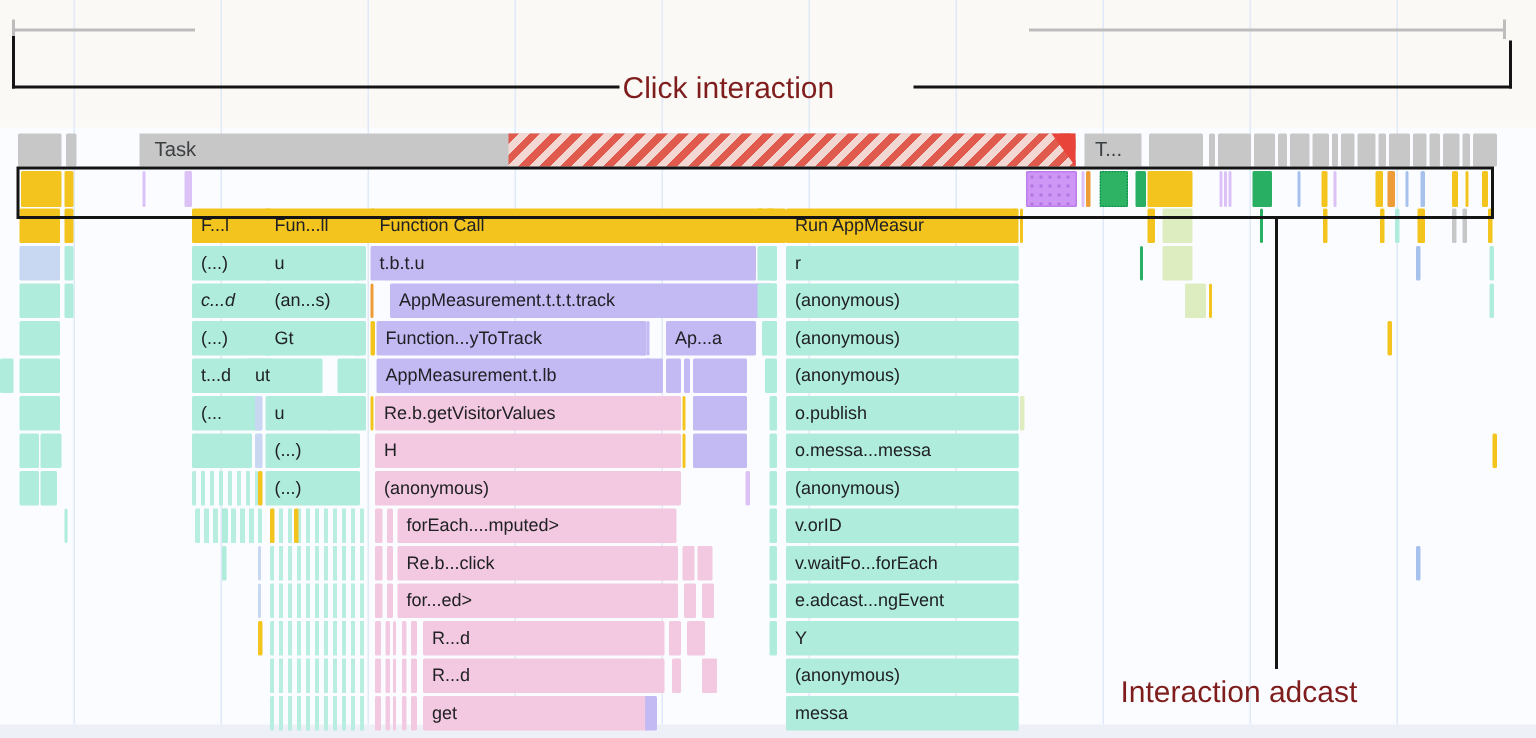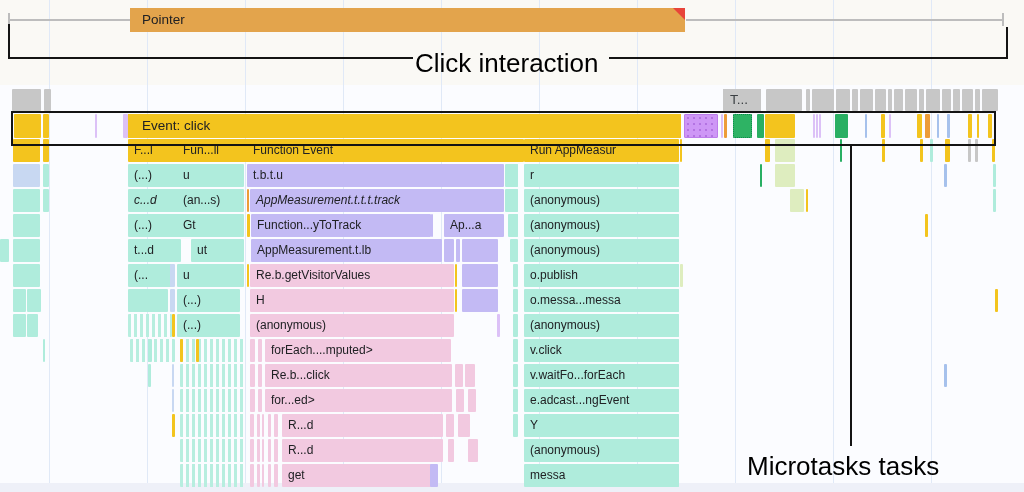--- a/index.html
+++ b/index.html
@@ -40,21 +40,21 @@
                border-top:22px solid #E8443A;border-left:16px solid rgba(0,0,0,0);}
   .task-overflow{position:absolute;left:723px;top:89px;width:38px;height:22px;background:#C7C7C7;
                  z-index:2;font-size:13.5px;color:#3C4043;line-height:22px;padding-left:7px;box-sizing:border-box;}
   .event-main{position:absolute;left:128px;top:114px;width:553px;height:24px;background:#F3C41E;
               z-index:2;font-size:13.5px;color:#202124;line-height:24px;padding-left:14px;box-sizing:border-box;}
   .selection-box{position:absolute;left:11px;top:111px;width:985px;height:35px;
                  border:2px solid #141414;box-sizing:border-box;z-index:4;}
   
   .whisker{position:absolute;background:#BDBDBD;z-index:3;}
   .ann{position:absolute;background:#141414;z-index:5;}
-  .ann-label{position:absolute;z-index:5;color:#000000;font-size:26px;white-space:nowrap;}
+  .ann-label{position:absolute;z-index:5;color:#7f1d1d;font-size:20px;white-space:nowrap;}
 </style>
 </head>
 <body>
 
 <div class="stage">
 
   <div class="bg-top"></div>
   <div class="bg-bottom"></div>
   <div id="gridlines">
       <div class="gridline" style="left: 49px;"></div>
@@ -67,38 +67,36 @@
       <div class="gridline" style="left: 735px;"></div>
       <div class="gridline" style="left: 833px;"></div>
       <div class="gridline" style="left: 931px;"></div>
     </div>
 
   <div class="whisker" style="left:8px;top:19px;width:122px;height:2px;"></div>
   <div class="whisker" style="left:8px;top:13px;width:2px;height:13px;"></div>
   <div class="whisker" style="left:686px;top:19px;width:318px;height:2px;"></div>
   <div class="whisker" style="left:1002px;top:13px;width:2px;height:13px;"></div>
 
-  <div class="pointer-bar">
-    <span>Pointer</span>
-    <i class="pointer-corner"></i>
-  </div>
 
   <div class="ann" style="left:8px;top:24px;width:2px;height:35px;"></div>
   <div class="ann" style="left:8px;top:57px;width:405px;height:2px;"></div>
   <div class="ann" style="left:609px;top:57px;width:399px;height:2px;"></div>
   <div class="ann" style="left:1006px;top:27px;width:2px;height:32px;"></div>
   <div class="ann-label" style="left:415px;top:48px;">Click interaction</div>
 
+  <div class="task-main">
+    <span>Task</span>
+    <div class="task-stripes"></div>
+    <div class="task-corner"></div>
+  </div>
   <div class="task-overflow">
     <span>T...</span>
   </div>
 
-  <div class="event-main">
-    <span>Event: click</span>
-  </div>
 
   <div id="bars">
       <div class="bar c-gray" style="left: 12px; top: 89px; width: 29px; height: 22px; line-height: 22px;"></div>
       <div class="bar c-gray" style="left: 44px; top: 89px; width: 7px; height: 22px; line-height: 22px;"></div>
       <div class="bar c-gray" style="left: 766px; top: 89px; width: 36px; height: 22px; line-height: 22px;"></div>
       <div class="bar c-gray" style="left: 806px; top: 89px; width: 4px; height: 22px; line-height: 22px;"></div>
       <div class="bar c-gray" style="left: 812px; top: 89px; width: 22px; height: 22px; line-height: 22px;"></div>
       <div class="bar c-gray" style="left: 836px; top: 89px; width: 14px; height: 22px; line-height: 22px;"></div>
       <div class="bar c-gray" style="left: 852px; top: 89px; width: 6px; height: 22px; line-height: 22px;"></div>
       <div class="bar c-gray" style="left: 860px; top: 89px; width: 13px; height: 22px; line-height: 22px;"></div>
@@ -134,21 +132,21 @@
       <div class="bar c-orange" style="left: 925px; top: 114px; width: 5px; height: 24px; line-height: 24px;"></div>
       <div class="bar c-blue_sl" style="left: 937px; top: 114px; width: 2px; height: 24px; line-height: 24px;"></div>
       <div class="bar c-blue_sl" style="left: 947px; top: 114px; width: 3px; height: 24px; line-height: 24px;"></div>
       <div class="bar c-yellow" style="left: 968px; top: 114px; width: 4px; height: 24px; line-height: 24px;"></div>
       <div class="bar c-yellow" style="left: 977px; top: 114px; width: 2px; height: 24px; line-height: 24px;"></div>
       <div class="bar c-yellow" style="left: 988px; top: 114px; width: 4px; height: 24px; line-height: 24px;"></div>
       <div class="bar c-yellow" style="left: 13px; top: 139px; width: 27px; height: 23px; line-height: 23px;"></div>
       <div class="bar c-yellow" style="left: 43px; top: 139px; width: 6px; height: 23px; line-height: 23px;"></div>
       <div class="bar c-yellow lbl" style="left: 128px; top: 139px; width: 47px; height: 23px; line-height: 23px;">F...l</div>
       <div class="bar c-yellow lbl" style="left: 177px; top: 139px; width: 67px; height: 23px; line-height: 23px;">Fun...ll</div>
-      <div class="bar c-yellow lbl" style="left: 247px; top: 139px; width: 271px; height: 23px; line-height: 23px;">Function Event</div>
+      <div class="bar c-yellow lbl" style="left: 247px; top: 139px; width: 271px; height: 23px; line-height: 23px;">Function Call</div>
       <div class="bar c-yellow" style="left: 505px; top: 139px; width: 4px; height: 23px; line-height: 23px;"></div>
       <div class="bar c-yellow" style="left: 511px; top: 139px; width: 5px; height: 23px; line-height: 23px;"></div>
       <div class="bar c-yellow lbl" style="left: 524px; top: 139px; width: 149px; height: 23px; line-height: 23px;">Run AppMeasur</div>
       <div class="bar c-yellow" style="left: 676px; top: 139px; width: 2px; height: 23px; line-height: 23px;"></div>
       <div class="bar c-yellow" style="left: 680px; top: 139px; width: 2px; height: 23px; line-height: 23px;"></div>
       <div class="bar c-yellow" style="left: 765px; top: 139px; width: 5px; height: 23px; line-height: 23px;"></div>
       <div class="bar c-green_lt" style="left: 775px; top: 139px; width: 20px; height: 23px; line-height: 23px;"></div>
       <div class="bar c-green" style="left: 840px; top: 139px; width: 2px; height: 23px; line-height: 23px;"></div>
       <div class="bar c-yellow" style="left: 882px; top: 139px; width: 3px; height: 23px; line-height: 23px;"></div>
       <div class="bar c-yellow" style="left: 920px; top: 139px; width: 3px; height: 23px; line-height: 23px;"></div>
@@ -170,21 +168,21 @@
       <div class="bar c-green" style="left: 760px; top: 164px; width: 2px; height: 23px; line-height: 23px;"></div>
       <div class="bar c-green_lt" style="left: 775px; top: 164px; width: 20px; height: 23px; line-height: 23px;"></div>
       <div class="bar c-blue_sl" style="left: 944px; top: 164px; width: 3px; height: 23px; line-height: 23px;"></div>
       <div class="bar c-teal" style="left: 993px; top: 164px; width: 3px; height: 23px; line-height: 23px;"></div>
       <div class="bar c-teal" style="left: 13px; top: 189px; width: 27px; height: 23px; line-height: 23px;"></div>
       <div class="bar c-teal" style="left: 43px; top: 189px; width: 6px; height: 23px; line-height: 23px;"></div>
       <div class="bar c-teal lbl" style="left: 128px; top: 189px; width: 47px; height: 23px; line-height: 23px; font-style: italic;">c...d</div>
       <div class="bar c-teal lbl" style="left: 177px; top: 189px; width: 57px; height: 23px; line-height: 23px;">(an...s)</div>
       <div class="bar c-teal" style="left: 236px; top: 189px; width: 8px; height: 23px; line-height: 23px;"></div>
       <div class="bar c-orange" style="left: 247px; top: 189px; width: 2px; height: 23px; line-height: 23px;"></div>
-      <div class="bar c-purple lbl" style="left: 250px; top: 189px; width: 248px; height: 23px; line-height: 23px; font-style: italic;">AppMeasurement.t.t.t.track</div>
+      <div class="bar c-purple lbl" style="left: 260px; top: 189px; width: 248px; height: 23px; line-height: 23px;">AppMeasurement.t.t.t.track</div>
       <div class="bar c-teal" style="left: 505px; top: 189px; width: 13px; height: 23px; line-height: 23px;"></div>
       <div class="bar c-teal" style="left: 513px; top: 189px; width: 5px; height: 23px; line-height: 23px;"></div>
       <div class="bar c-teal lbl" style="left: 524px; top: 189px; width: 149px; height: 23px; line-height: 23px;">(anonymous)</div>
       <div class="bar c-teal" style="left: 676px; top: 189px; width: 3px; height: 23px; line-height: 23px;"></div>
       <div class="bar c-green_lt" style="left: 790px; top: 189px; width: 14px; height: 23px; line-height: 23px;"></div>
       <div class="bar c-yellow" style="left: 806px; top: 189px; width: 2px; height: 23px; line-height: 23px;"></div>
       <div class="bar c-teal" style="left: 993px; top: 189px; width: 3px; height: 23px; line-height: 23px;"></div>
       <div class="bar c-teal" style="left: 13px; top: 214px; width: 27px; height: 23px; line-height: 23px;"></div>
       <div class="bar c-teal lbl" style="left: 128px; top: 214px; width: 47px; height: 23px; line-height: 23px;">(...)</div>
       <div class="bar c-teal lbl" style="left: 177px; top: 214px; width: 57px; height: 23px; line-height: 23px;">Gt</div>
@@ -195,21 +193,21 @@
       <div class="bar c-purple" style="left: 431px; top: 214px; width: 2px; height: 23px; line-height: 23px;"></div>
       <div class="bar c-purple lbl" style="left: 444px; top: 214px; width: 54px; height: 23px; line-height: 23px;">Ap...a</div>
       <div class="bar c-teal" style="left: 508px; top: 214px; width: 10px; height: 23px; line-height: 23px;"></div>
       <div class="bar c-teal" style="left: 513px; top: 214px; width: 5px; height: 23px; line-height: 23px;"></div>
       <div class="bar c-teal lbl" style="left: 524px; top: 214px; width: 149px; height: 23px; line-height: 23px;">(anonymous)</div>
       <div class="bar c-teal" style="left: 676px; top: 214px; width: 3px; height: 23px; line-height: 23px;"></div>
       <div class="bar c-yellow" style="left: 925px; top: 214px; width: 3px; height: 23px; line-height: 23px;"></div>
       <div class="bar c-teal" style="left: 0px; top: 239px; width: 9px; height: 23px; line-height: 23px;"></div>
       <div class="bar c-teal" style="left: 13px; top: 239px; width: 27px; height: 23px; line-height: 23px;"></div>
       <div class="bar c-teal lbl" style="left: 128px; top: 239px; width: 47px; height: 23px; line-height: 23px;">t...d</div>
-      <div class="bar c-teal lbl" style="left: 191px; top: 239px; width: 45px; height: 23px; line-height: 23px;">ut</div>
+      <div class="bar c-teal lbl" style="left: 164px; top: 239px; width: 45px; height: 23px; line-height: 23px;">ut</div>
       <div class="bar c-teal" style="left: 225px; top: 239px; width: 19px; height: 23px; line-height: 23px;"></div>
       <div class="bar c-purple lbl" style="left: 251px; top: 239px; width: 177px; height: 23px; line-height: 23px;">AppMeasurement.t.lb</div>
       <div class="bar c-purple" style="left: 430px; top: 239px; width: 12px; height: 23px; line-height: 23px;"></div>
       <div class="bar c-purple" style="left: 444px; top: 239px; width: 10px; height: 23px; line-height: 23px;"></div>
       <div class="bar c-purple" style="left: 456px; top: 239px; width: 4px; height: 23px; line-height: 23px;"></div>
       <div class="bar c-purple" style="left: 462px; top: 239px; width: 36px; height: 23px; line-height: 23px;"></div>
       <div class="bar c-teal" style="left: 510px; top: 239px; width: 8px; height: 23px; line-height: 23px;"></div>
       <div class="bar c-teal lbl" style="left: 524px; top: 239px; width: 149px; height: 23px; line-height: 23px;">(anonymous)</div>
       <div class="bar c-teal" style="left: 676px; top: 239px; width: 3px; height: 23px; line-height: 23px;"></div>
       <div class="bar c-teal" style="left: 13px; top: 264px; width: 27px; height: 23px; line-height: 23px;"></div>
@@ -250,21 +248,21 @@
       <div class="bar c-teal" style="left: 43px; top: 339px; width: 2px; height: 23px; line-height: 23px;"></div>
       <div class="bar c-stripes" style="left: 130px; top: 339px; width: 45px; height: 23px; line-height: 23px;"></div>
       <div class="bar c-teal" style="left: 148px; top: 339px; width: 4px; height: 23px; line-height: 23px;"></div>
       <div class="bar c-stripes" style="left: 180px; top: 339px; width: 65px; height: 23px; line-height: 23px;"></div>
       <div class="bar c-yellow" style="left: 180px; top: 339px; width: 3px; height: 23px; line-height: 23px;"></div>
       <div class="bar c-yellow" style="left: 196px; top: 339px; width: 3px; height: 23px; line-height: 23px;"></div>
       <div class="bar c-pink" style="left: 250px; top: 339px; width: 5px; height: 23px; line-height: 23px;"></div>
       <div class="bar c-pink" style="left: 258px; top: 339px; width: 4px; height: 23px; line-height: 23px;"></div>
       <div class="bar c-pink lbl" style="left: 265px; top: 339px; width: 180px; height: 23px; line-height: 23px;">forEach....mputed&gt;</div>
       <div class="bar c-teal" style="left: 513px; top: 339px; width: 5px; height: 23px; line-height: 23px;"></div>
-      <div class="bar c-teal lbl" style="left: 524px; top: 339px; width: 149px; height: 23px; line-height: 23px;">v.click</div>
+      <div class="bar c-teal lbl" style="left: 524px; top: 339px; width: 149px; height: 23px; line-height: 23px;">v.orID</div>
       <div class="bar c-teal" style="left: 676px; top: 339px; width: 3px; height: 23px; line-height: 23px;"></div>
       <div class="bar c-teal" style="left: 148px; top: 364px; width: 3px; height: 23px; line-height: 23px;"></div>
       <div class="bar c-blue_lt" style="left: 172px; top: 364px; width: 2px; height: 23px; line-height: 23px;"></div>
       <div class="bar c-stripes" style="left: 180px; top: 364px; width: 65px; height: 23px; line-height: 23px;"></div>
       <div class="bar c-pink" style="left: 250px; top: 364px; width: 5px; height: 23px; line-height: 23px;"></div>
       <div class="bar c-pink" style="left: 258px; top: 364px; width: 4px; height: 23px; line-height: 23px;"></div>
       <div class="bar c-pink lbl" style="left: 265px; top: 364px; width: 172px; height: 23px; line-height: 23px;">Re.b...click</div>
       <div class="bar c-pink" style="left: 440px; top: 364px; width: 12px; height: 23px; line-height: 23px;"></div>
       <div class="bar c-pink" style="left: 455px; top: 364px; width: 8px; height: 23px; line-height: 23px;"></div>
       <div class="bar c-pink" style="left: 465px; top: 364px; width: 10px; height: 23px; line-height: 23px;"></div>
@@ -317,15 +315,15 @@
       <div class="bar c-pink" style="left: 274px; top: 464px; width: 4px; height: 23px; line-height: 23px;"></div>
       <div class="bar c-pink lbl" style="left: 282px; top: 464px; width: 145px; height: 23px; line-height: 23px;">get</div>
       <div class="bar c-purple" style="left: 430px; top: 464px; width: 8px; height: 23px; line-height: 23px;"></div>
       <div class="bar c-teal lbl" style="left: 524px; top: 464px; width: 149px; height: 23px; line-height: 23px;">messa</div>
       <div class="bar c-teal" style="left: 676px; top: 464px; width: 3px; height: 23px; line-height: 23px;"></div>
     </div>
 
   <div class="selection-box"></div>
 
   <div class="ann" style="left:850px;top:146px;width:2px;height:300px;"></div>
-  <div class="ann-label" style="left:747px;top:451px;">Microtasks tasks</div>
+  <div class="ann-label" style="left:747px;top:451px;">Interaction adcast</div>
 
 </div>
 
 </body></html>

